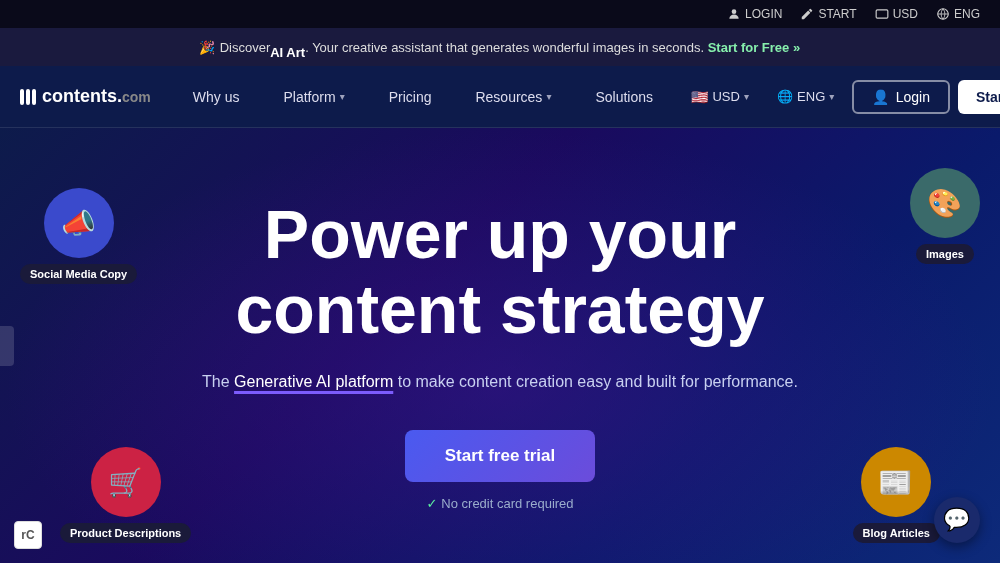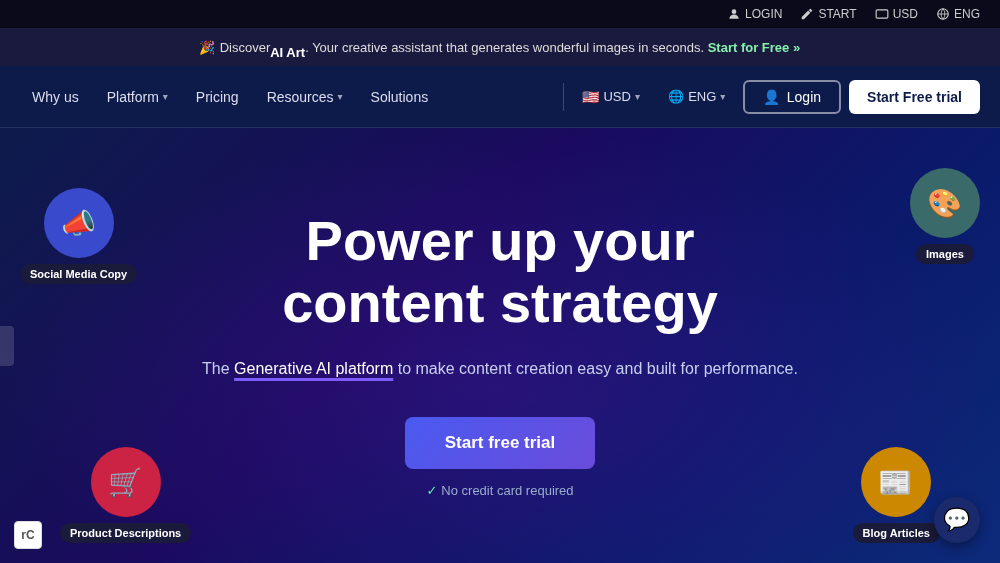--- a/index.html
+++ b/index.html
@@ -69,21 +69,21 @@
       height: 16px;
       background: #fff;
       border-radius: 2px;
     }
     .logo .logo-text { font-size: 18px; }
     .logo .logo-dot { color: #888; font-size: 14px; }
 
     .nav-links {
       display: flex;
       align-items: center;
-      gap: 4px;
+      gap: 20px;
       flex: 1;
     }
     .nav-item {
       color: #dde;
       font-size: 14px;
       padding: 8px 12px;
       cursor: pointer;
       display: flex;
       align-items: center;
       gap: 4px;
@@ -153,21 +153,21 @@
       inset: 0;
       background: radial-gradient(ellipse at 50% 60%, rgba(60,20,140,0.5) 0%, transparent 70%);
     }
     .hero-content {
       position: relative;
       z-index: 2;
       text-align: center;
       max-width: 700px;
     }
     .hero-title {
-      font-size: 56px;
+      font-size: 68px;
       font-weight: 800;
       color: #fff;
       line-height: 1.1;
       margin-bottom: 24px;
       margin-top: 17px;
     }
     .hero-subtitle {
       font-size: 16px;
       color: #c8d0f0;
       line-height: 1.5;
@@ -355,20 +355,30 @@
 
 <div class="announcement-bar">
   <span>🎉</span>&nbsp;
   <span>Discover </span>
   <strong>AI Art</strong>
   <span>. Your creative assistant that generates wonderful images in seconds.</span>&nbsp;
   <a href="#" class="cta-link">Start for Free »</a>
 </div>
 
 <nav class="navbar">
+  <a href="#" class="logo">
+    <div class="logo-icon">
+      <span></span>
+        <span></span>
+        <span></span>
+    </div>
+    <span class="logo-text">
+      <span>contents.</span><span class="logo-dot">com</span>
+    </span>
+  </a>
 
   <div class="nav-links">
     <a href="#" class="nav-item">Why us</a>
     <a href="#" class="nav-item">
       <span>Platform</span>
       <span class="chevron">▾</span>
     </a>
     <a href="#" class="nav-item">Pricing</a>
     <a href="#" class="nav-item">
       <span>Resources</span>

